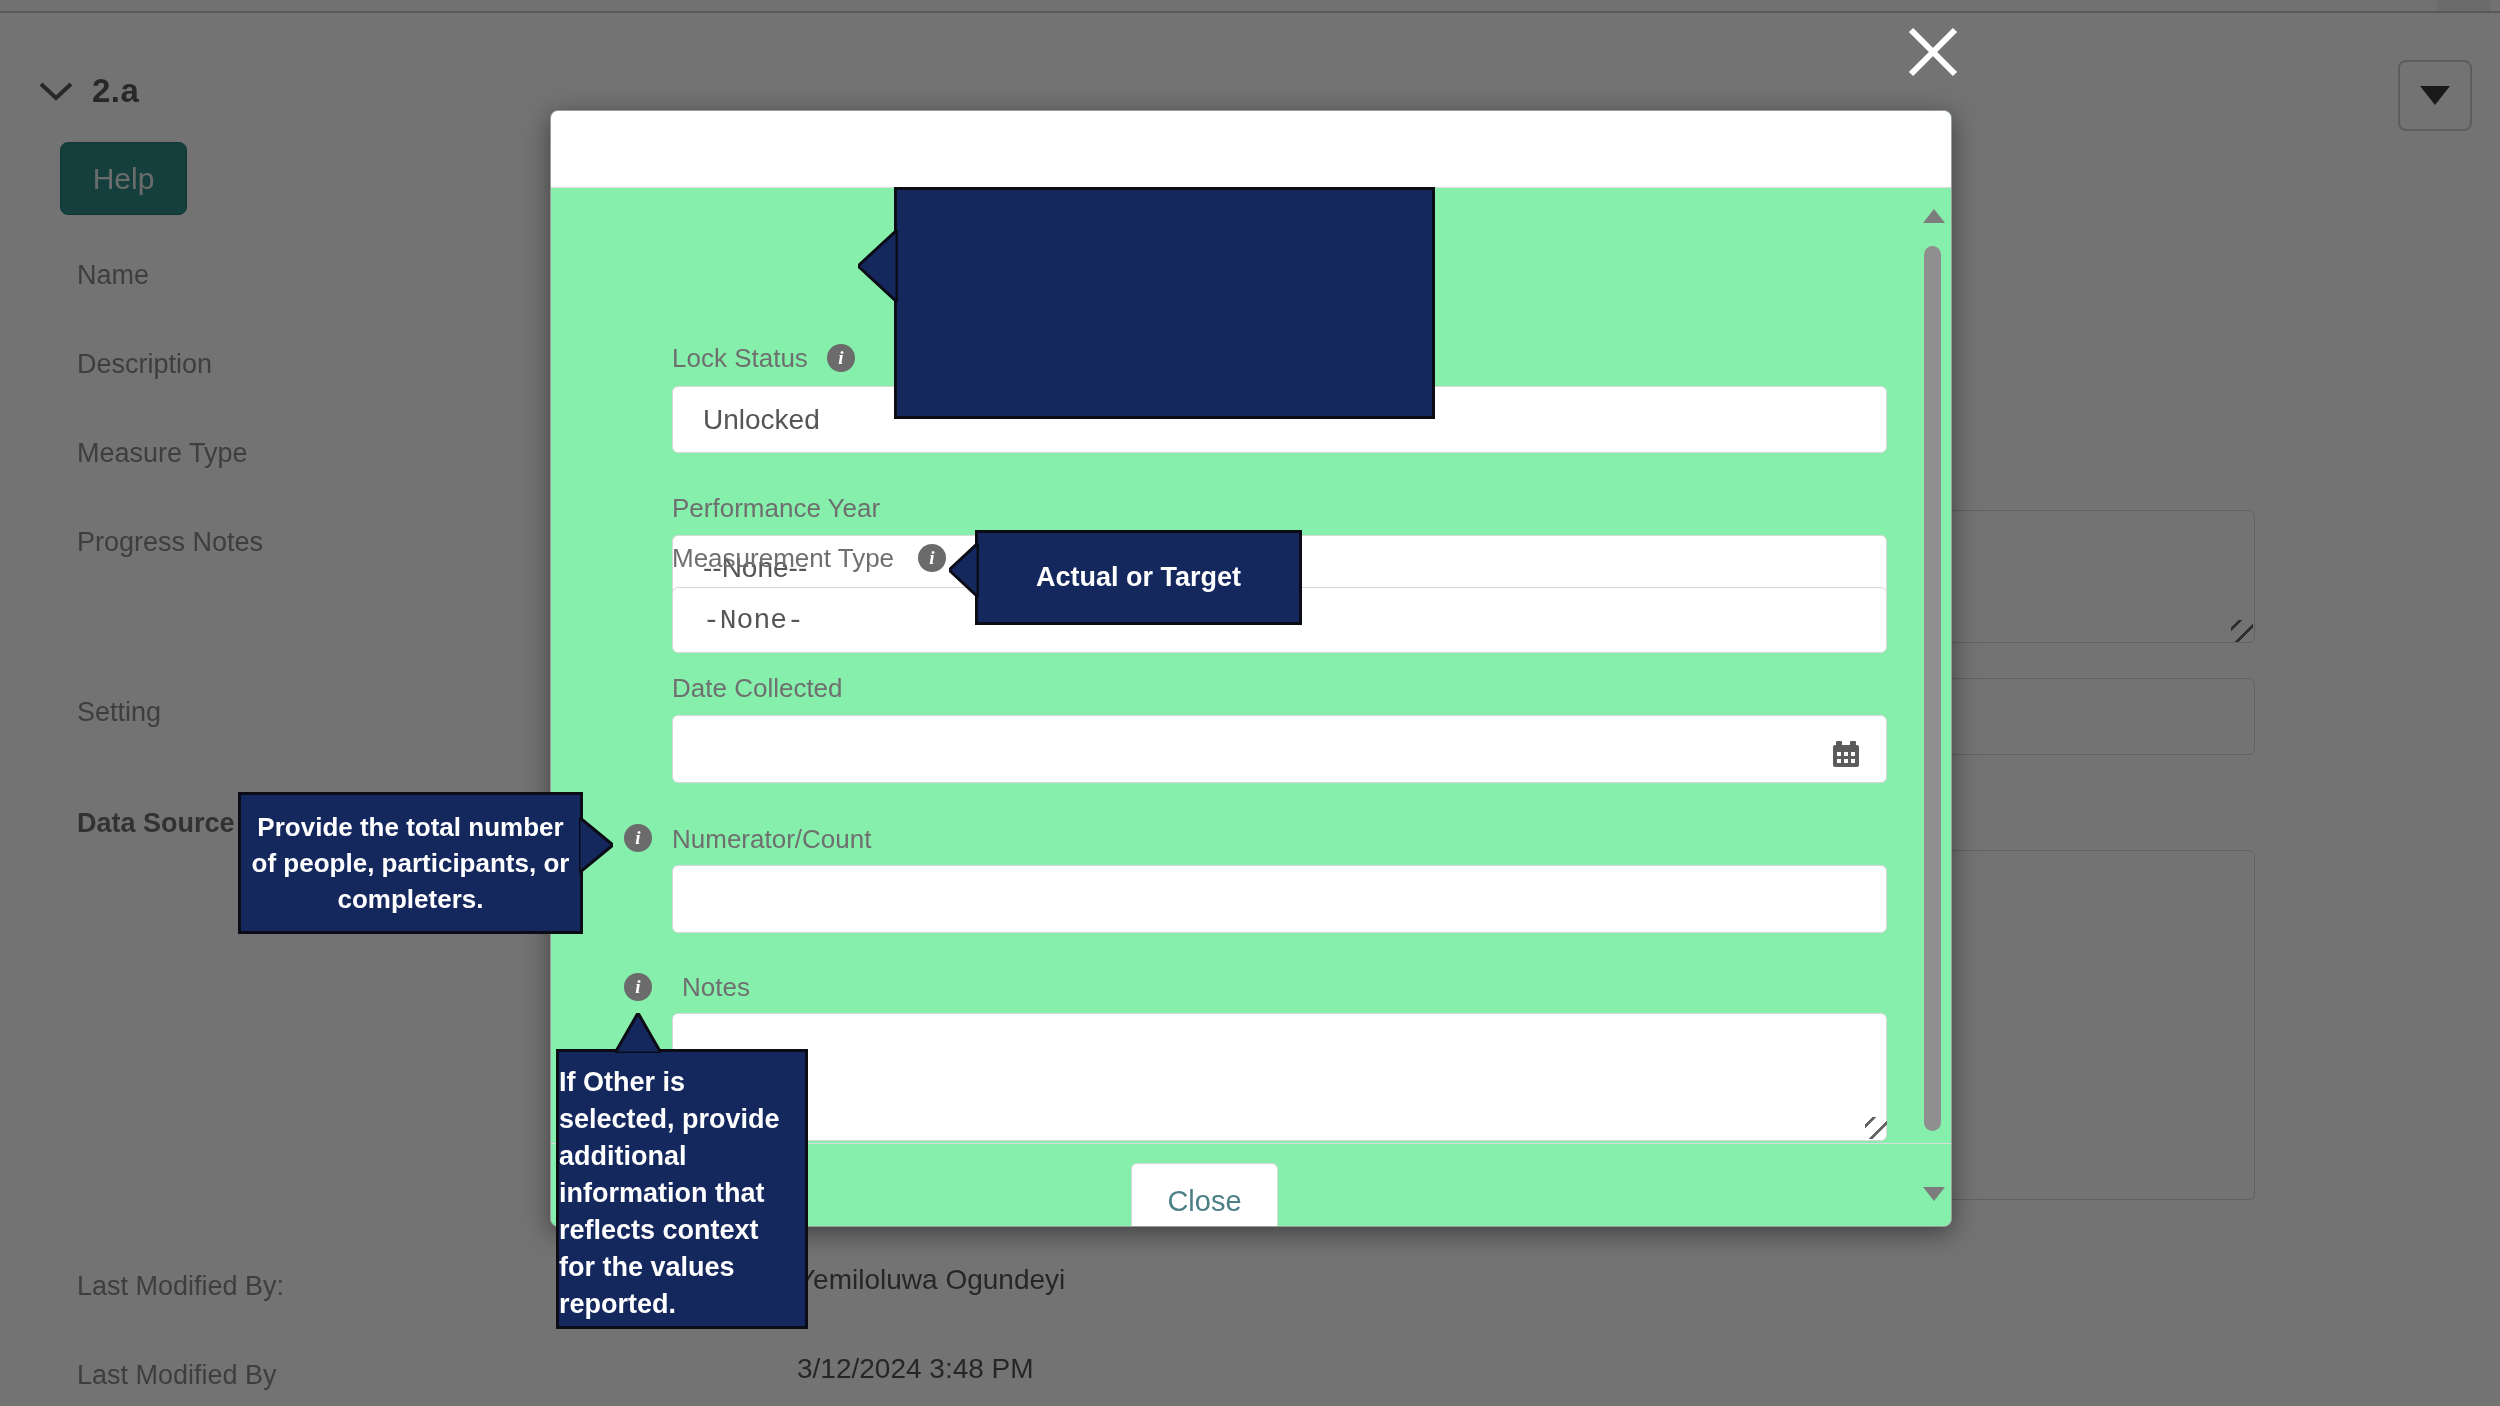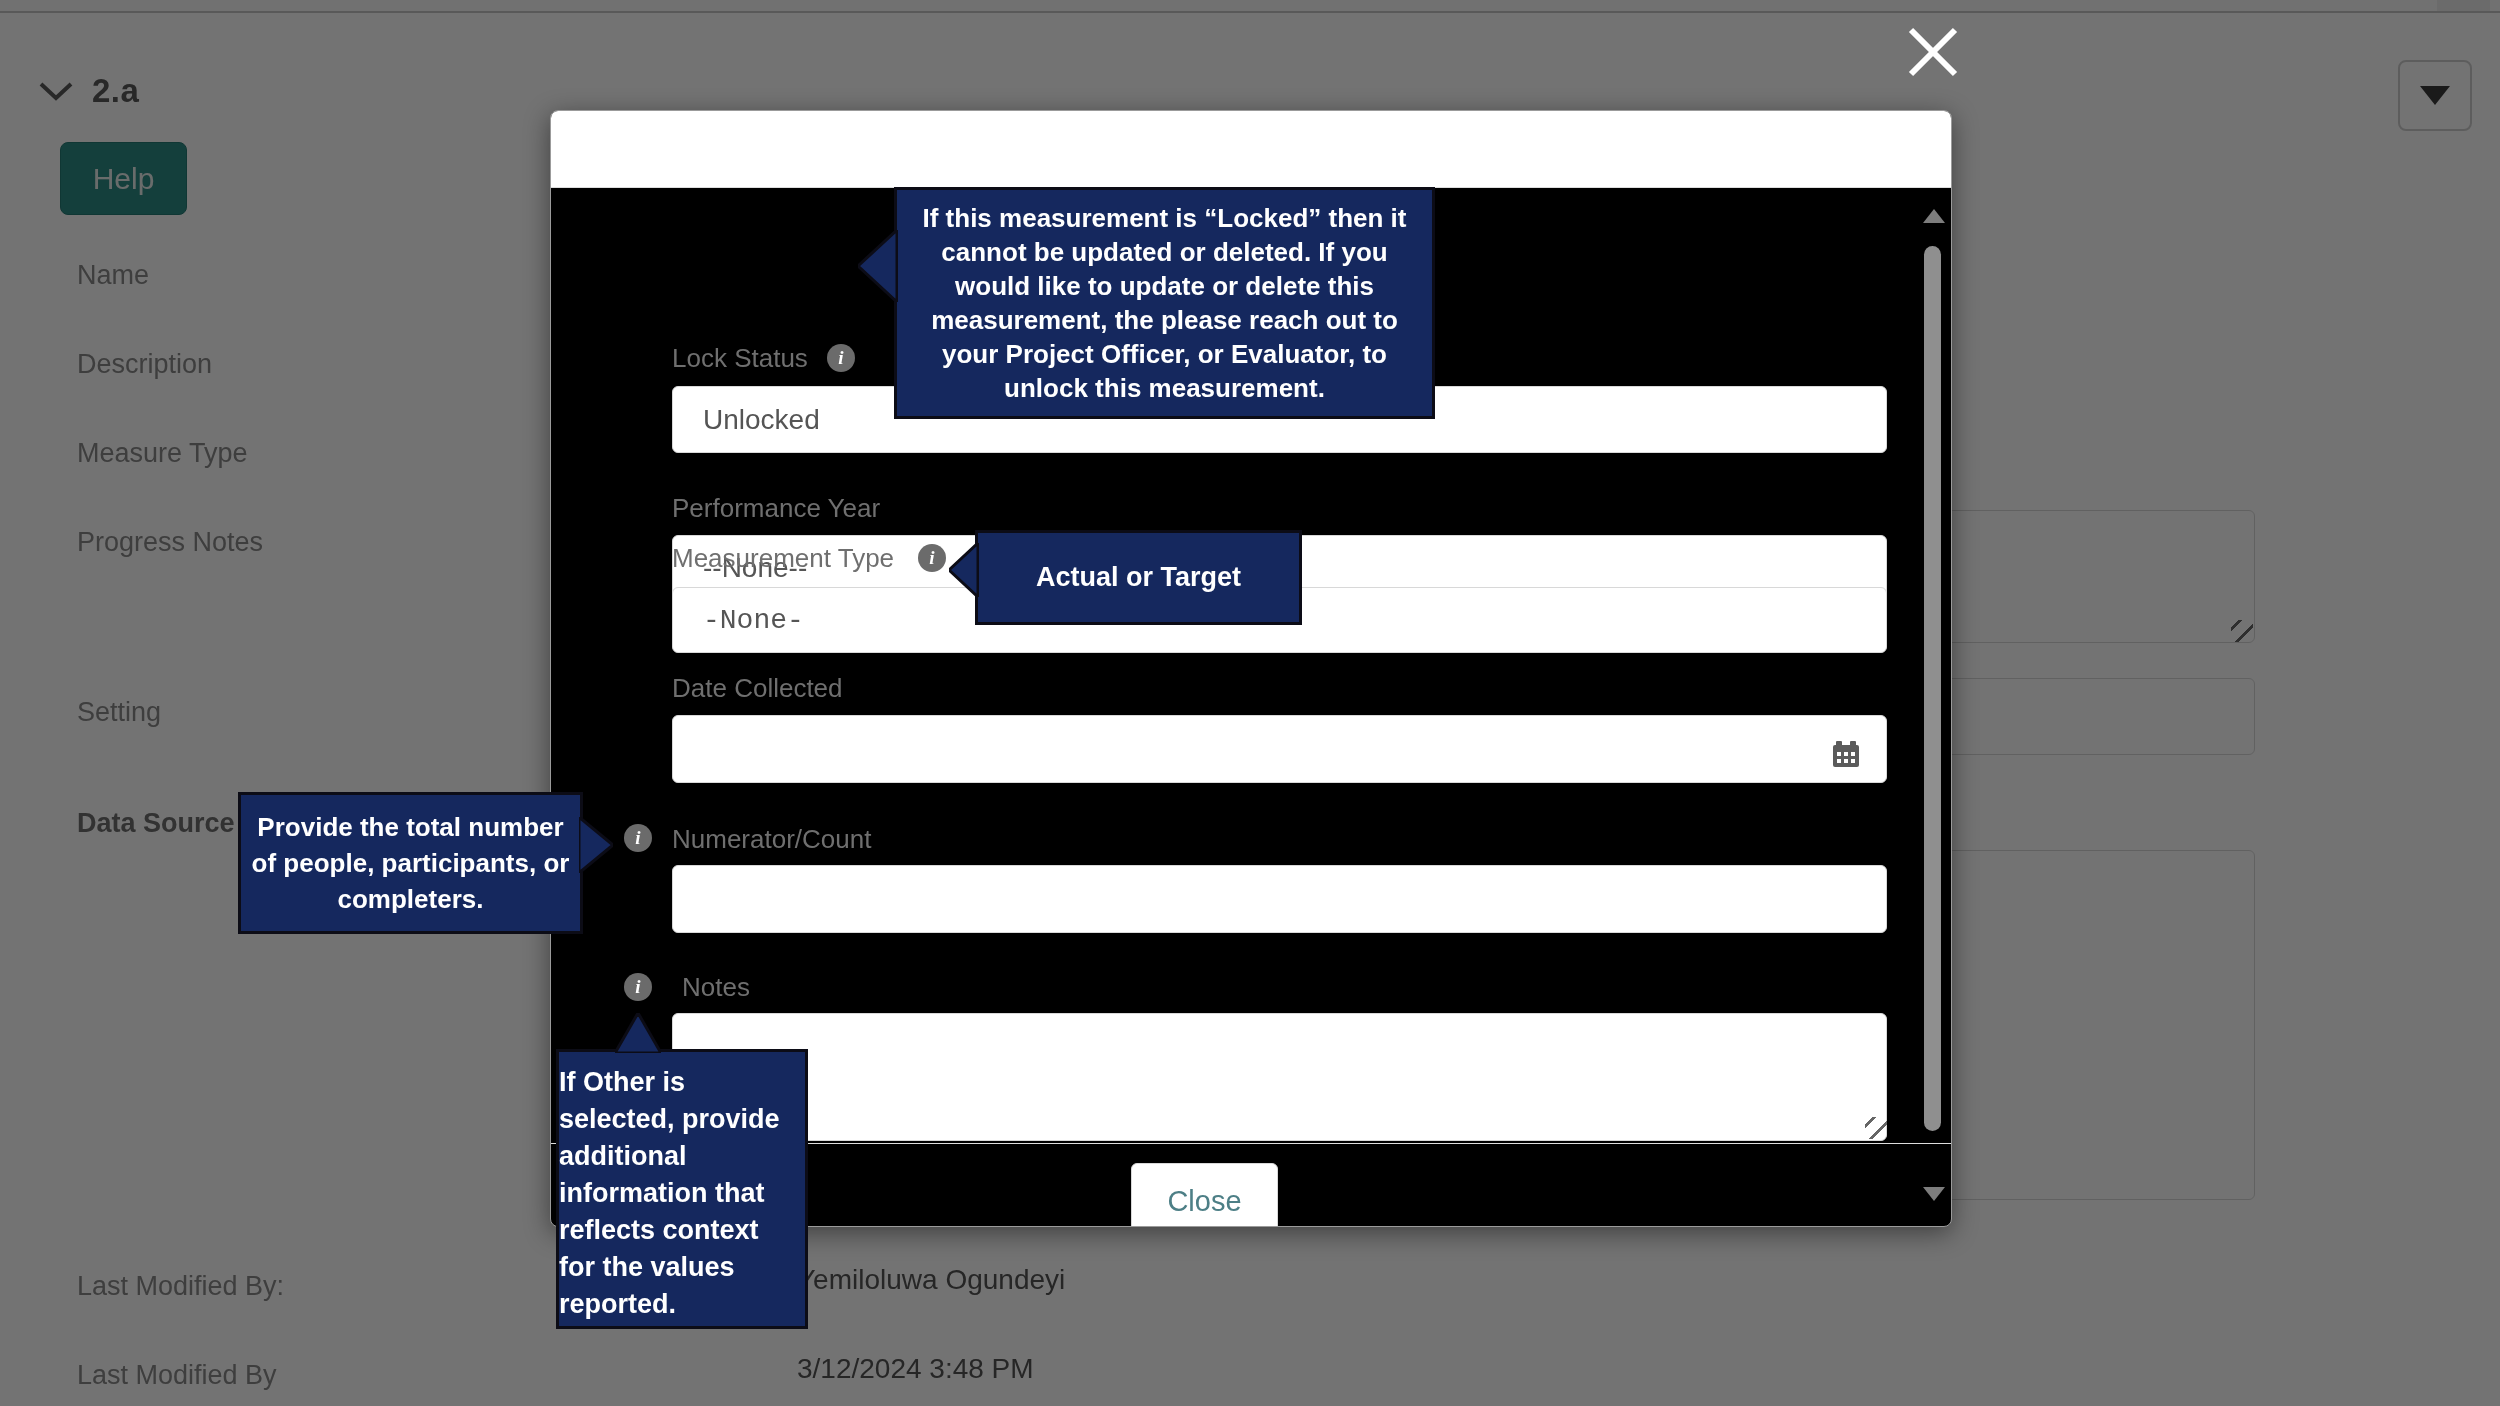--- a/index.html
+++ b/index.html
@@ -33,21 +33,21 @@
             background: #ffffff; border: 2px solid #cfcfcf; border-radius: 8px;
             display: flex; align-items: center; justify-content: center; }
   .dd-caret { width: 0; height: 0; border-left: 15px solid transparent; border-right: 15px solid transparent;
               border-top: 19px solid #3a3a3a; }
 
   
   .overlay { position: absolute; inset: 0; z-index: 10; background: rgba(0,0,0,0.55); }
 
   
   .modal { position: absolute; left: 550px; top: 110px; width: 1402px; height: 1117px; z-index: 20;
-           background: #000000; border: 1px solid #9b9b9b; border-radius: 8px;
+           background: #86efac; border: 1px solid #9b9b9b; border-radius: 8px;
            box-shadow: 0 6px 26px rgba(0,0,0,0.45); overflow: hidden; }
   .modal-header { position: absolute; left: 0; top: 0; width: 100%; height: 77px;
                   border-bottom: 1px solid #dddddd; background: #ffffff; }
 
   .fld-label { position: absolute; font-size: 26px; color: #6f6f6f; }
   .info-icon { position: absolute; width: 28px; height: 28px; border-radius: 50%;
                background: #6b6b6b; color: #ffffff; font-size: 19px; font-weight: bold;
                font-family: "Liberation Serif", serif; font-style: italic;
                display: flex; align-items: center; justify-content: center; }
   .fld-box { position: absolute; left: 121px; width: 1215px; background: #ffffff;
@@ -187,26 +187,20 @@
 
     <div class="footer-divider"></div>
     <button class="close-btn">Close</button>
 
     <div class="sb-arrow sb-up"></div>
     <div class="sb-thumb"></div>
     <div class="sb-arrow sb-down"></div>
   </div>
 
   <div class="tooltip tt-lock">
-    <span class="tt-text">If this measurement is “Locked” then it
-cannot be updated or deleted. If you
-would like to update or  delete this
-measurement, the please reach out to
-your Project Officer, or Evaluator, to
-unlock this measurement.</span>
     <svg class="tt-arrow" style="left:-39px; top:40px;" width="40" height="72" viewBox="0 0 40 72">
       <polygon points="39,0 0,36 39,72" fill="#15285e" stroke="#0c0c16" stroke-width="3"></polygon>
     </svg>
   </div>
 
   <div class="tooltip tt-measure">
     <span class="tt-text">Actual or Target</span>
     <svg class="tt-arrow" style="left:-29px; top:10px;" width="30" height="54" viewBox="0 0 30 54">
       <polygon points="29,0 0,27 29,54" fill="#15285e" stroke="#0c0c16" stroke-width="3"></polygon>
     </svg>

